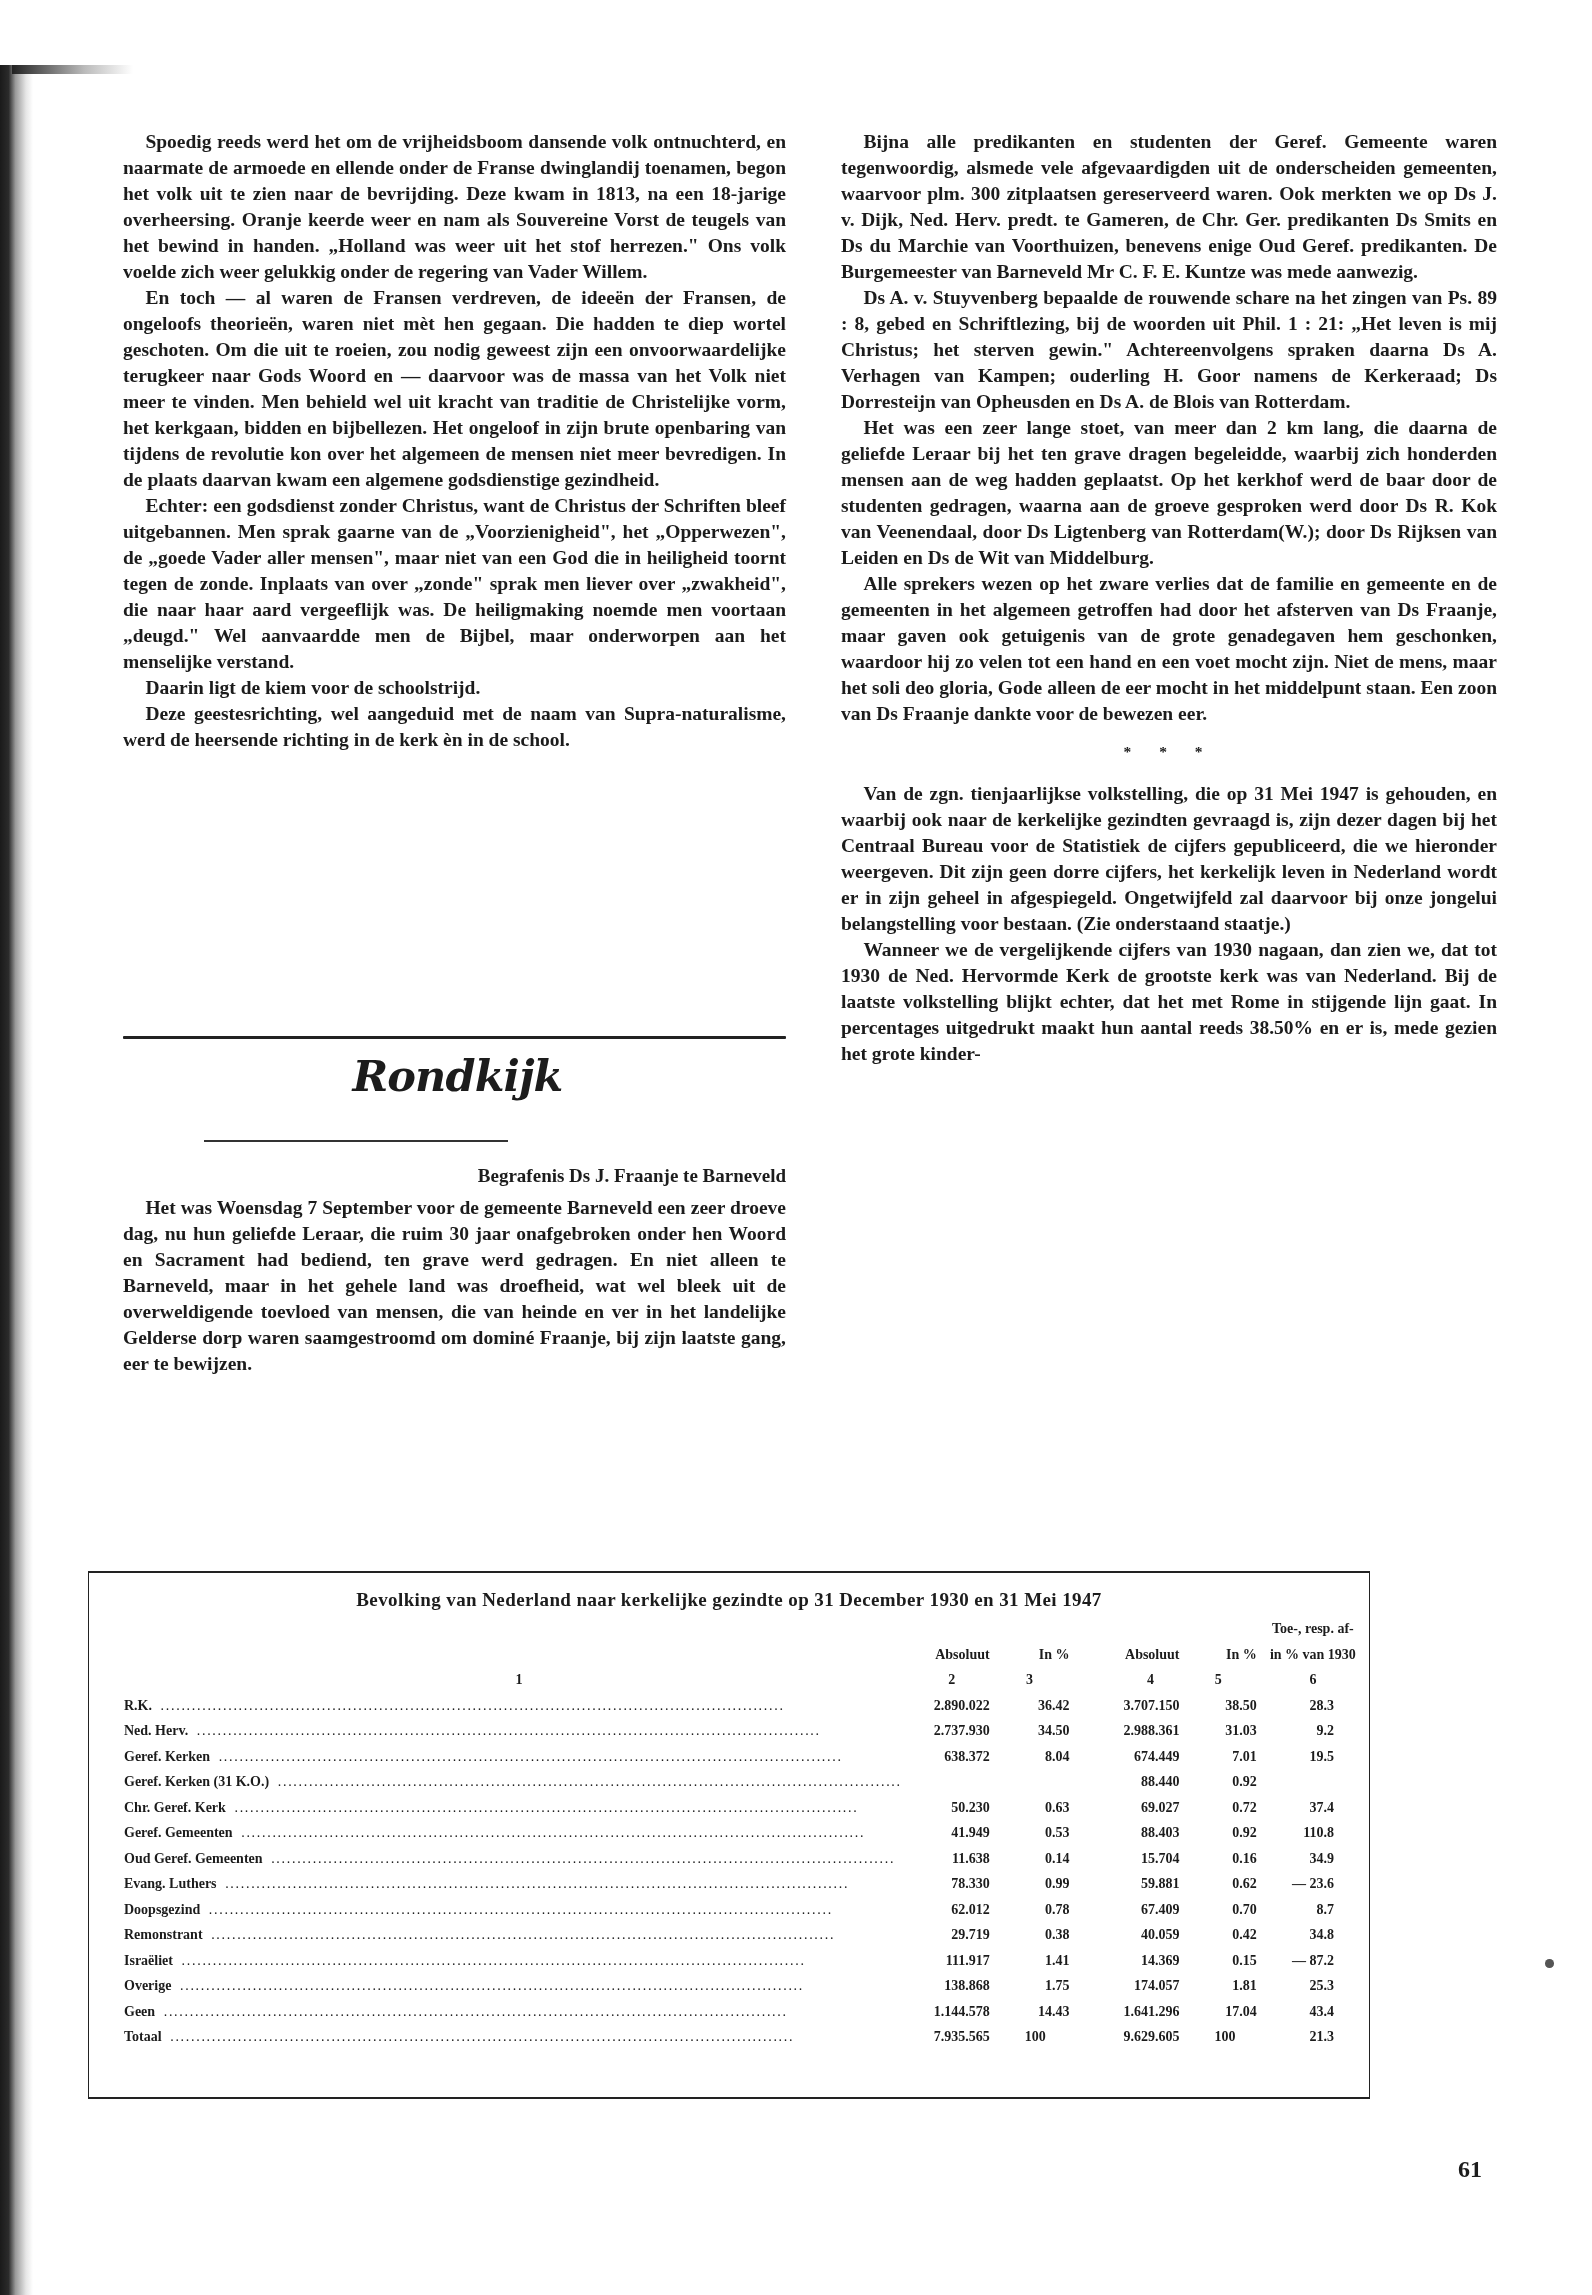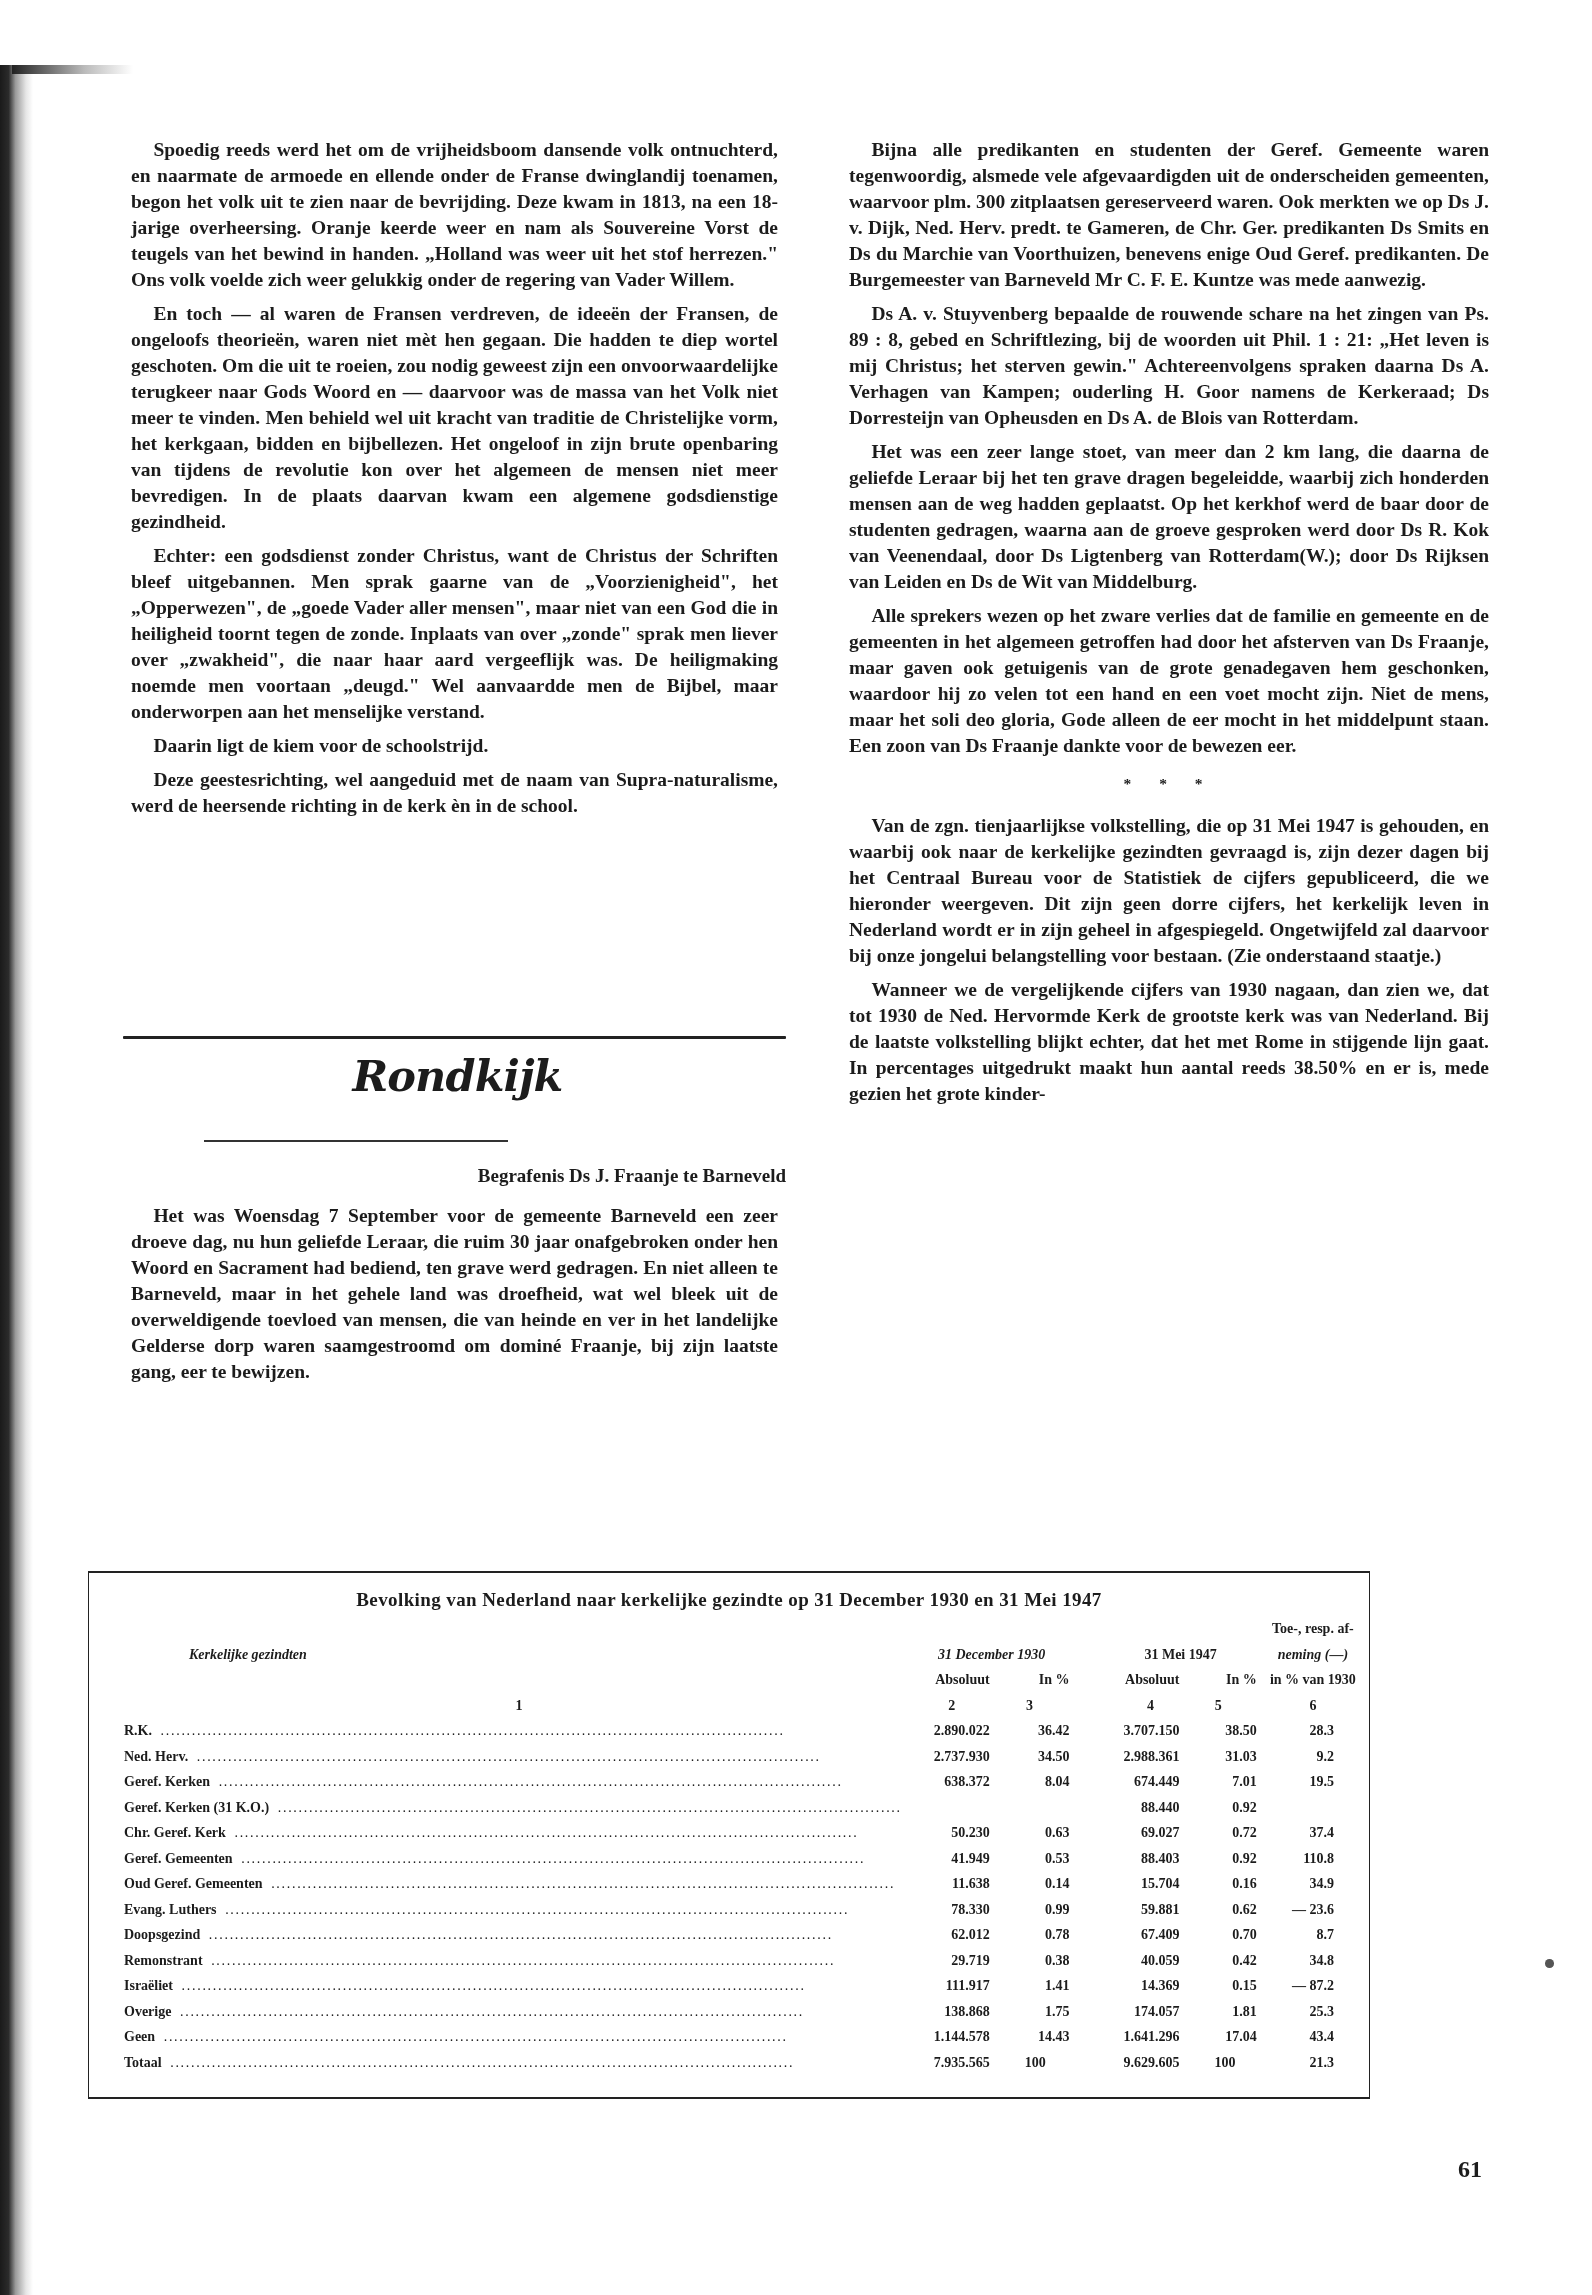--- a/index.html
+++ b/index.html
@@ -11,21 +11,21 @@
     position: absolute; left: 0; top: 65px; width: 33px; height: 2231px;
     background: linear-gradient(to right, #1a1a1a 0, #2b2b2b 8.6px, #9a9a9a 15.5px, #e6e6e6 26px, #ffffff 33px);
   }
   .binding-top {
     position: absolute; left: 12px; top: 65px; width: 121px; height: 8.6px;
     background: linear-gradient(to right, #222 0, #bbb 60%, #fff 100%);
   }
   .col { position: absolute; font-size: 19.5px; line-height: 26px; text-align: justify; font-weight: bold; }
   .col-left { left: 123px; top: 129px; width: 663px; }
   .col-right { left: 841px; top: 129px; width: 656px; }
-  .col p { margin: 8px; text-indent: 22.4px; }
+  .col p { margin: 0; text-indent: 22.4px; }
   .rule {
     height: 2.6px; background: #222; border-radius: 0.9px;
   }
   .rule-left { position: absolute; left: 123px; top: 1036px; width: 663px; }
   .section-title {
     position: absolute; left: 328px; top: 1051px; width: 259px; text-align: center;
     font-family: "DejaVu Serif", serif; font-style: italic; font-weight: bold; font-size: 43px; letter-spacing: -0.9px;
   }
   .rule-small { position: absolute; left: 204px; top: 1140px; width: 304px; height: 1.7px; background: #333; }
   .subhead { position: absolute; left: 123px; top: 1165px; width: 663px; text-align: right; font-size: 19px; font-weight: bold; }
@@ -89,26 +89,20 @@
   <div class="table-title">Bevolking van Nederland naar kerkelijke gezindte op 31 December 1930 en 31 Mei 1947</div>
   <table class="stats">
     <tbody>
         <tr>
       <td class="c1" style="padding-left:69px;"></td>
           <td class="c2"></td>
           <td class="c3"></td>
           <td class="c4"></td>
           <td class="c5"></td>
       <td class="c6 center">Toe-, resp. af-</td>
-    </tr>
-    <tr>
-      <td class="c1 hdr-italic" style="padding-left:65px;">Kerkelijke gezindten</td>
-      <td colspan="2" class="hdr-italic center">31 December 1930</td>
-      <td colspan="2" class="center" style="padding-left:35px;">31 Mei 1947</td>
-      <td class="c6 center hdr-italic">neming (—)</td>
     </tr>
     <tr>
       <td class="c1"></td>
       <td class="c2">Absoluut</td>
       <td class="c3">In %</td>
       <td class="c4">Absoluut</td>
       <td class="c5">In %</td>
       <td class="c6 center">in % van 1930</td>
     </tr>
     <tr>

